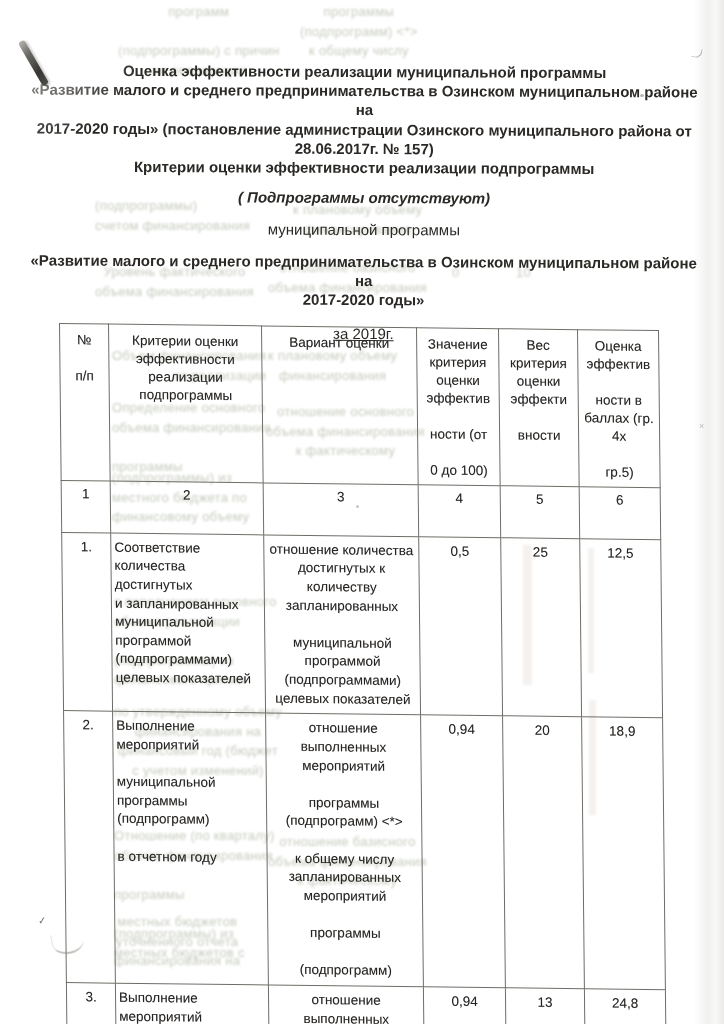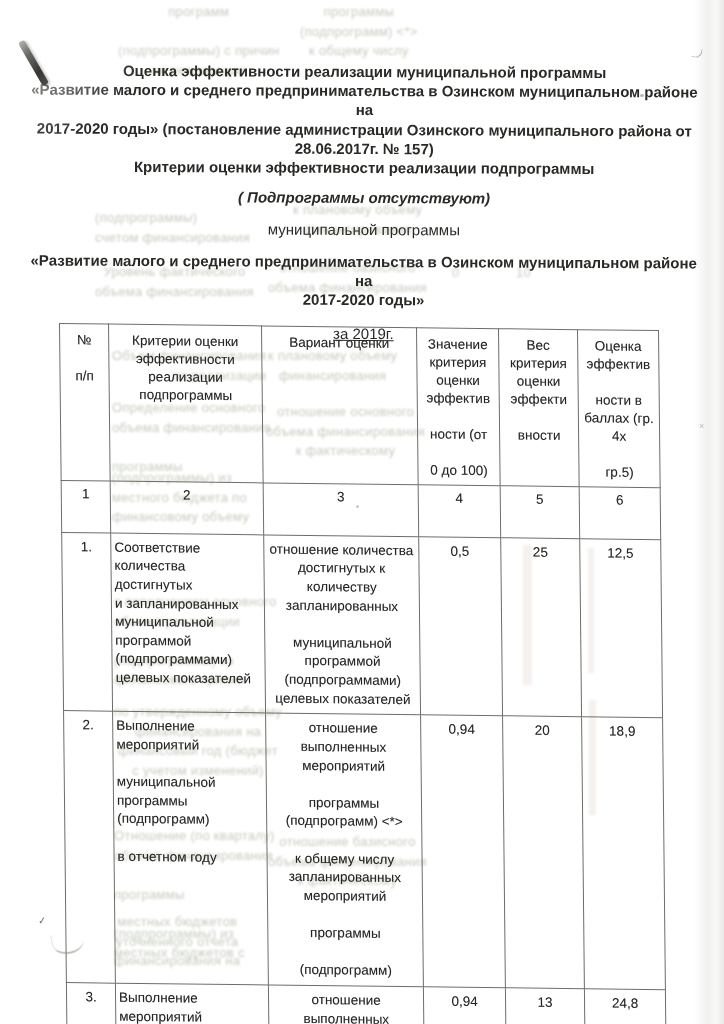--- a/index.html
+++ b/index.html
@@ -25,21 +25,21 @@
   .squiggle-topright{position:absolute;left:692px;top:48px;width:9px;height:9px;
     border-right:1.5px solid rgba(80,80,78,.45);border-bottom:1px solid rgba(80,80,78,.35);
     border-radius:0 0 70% 0;transform:rotate(10deg);}
   .speck-x{position:absolute;left:699px;top:421px;font-size:9px;color:rgba(60,60,58,.35);}
   .speck-dot1{position:absolute;left:356px;top:505px;width:3px;height:3px;border-radius:50%;background:rgba(0,0,0,.22);}
   .speck-dot2{position:absolute;left:640px;top:94px;width:4px;height:3px;border-radius:50%;background:rgba(40,40,38,.35);filter:blur(.4px);}
   
   .bt{position:absolute;font-size:13px;line-height:1.5;letter-spacing:.3px;
       color:rgba(118,132,100,.42);filter:blur(.8px);white-space:pre-line;text-align:center;}
   .bt-0{left:118px;top:2px;}   .bt-1{left:300px;top:2px;}
-  .bt-2{left:95px;top:196px;text-align:left;margin-top:12px;}  .bt-3{left:293px;top:200px;}
+  .bt-2{left:95px;top:196px;text-align:left;}  .bt-3{left:293px;top:200px;}
   .bt-4{left:95px;top:262px;text-align:center;}  .bt-5{left:268px;top:258px;}
   .bt-6{left:452px;top:263px;} .bt-7{left:516px;top:263px;}
   .bt-8{left:112px;top:346px;text-align:right;} .bt-9{left:112px;top:398px;text-align:left;}
   .bt-10{left:266px;top:402px;} .bt-11{left:112px;top:468px;text-align:left;}
   .bt-12{left:114px;top:592px;text-align:left;} .bt-13{left:114px;top:702px;text-align:center;}
   .bt-14{left:114px;top:826px;text-align:left;} .bt-15{left:268px;top:832px;}
   .bt-16{left:114px;top:912px;text-align:center;} .bt-17{left:268px;top:346px;}
   .bt-strip{position:absolute;background:rgba(150,120,100,.10);filter:blur(1.2px);}
   .strip-1{left:523px;top:545px;width:9px;height:140px;}
   .strip-2{left:588px;top:548px;width:6px;height:125px;}

